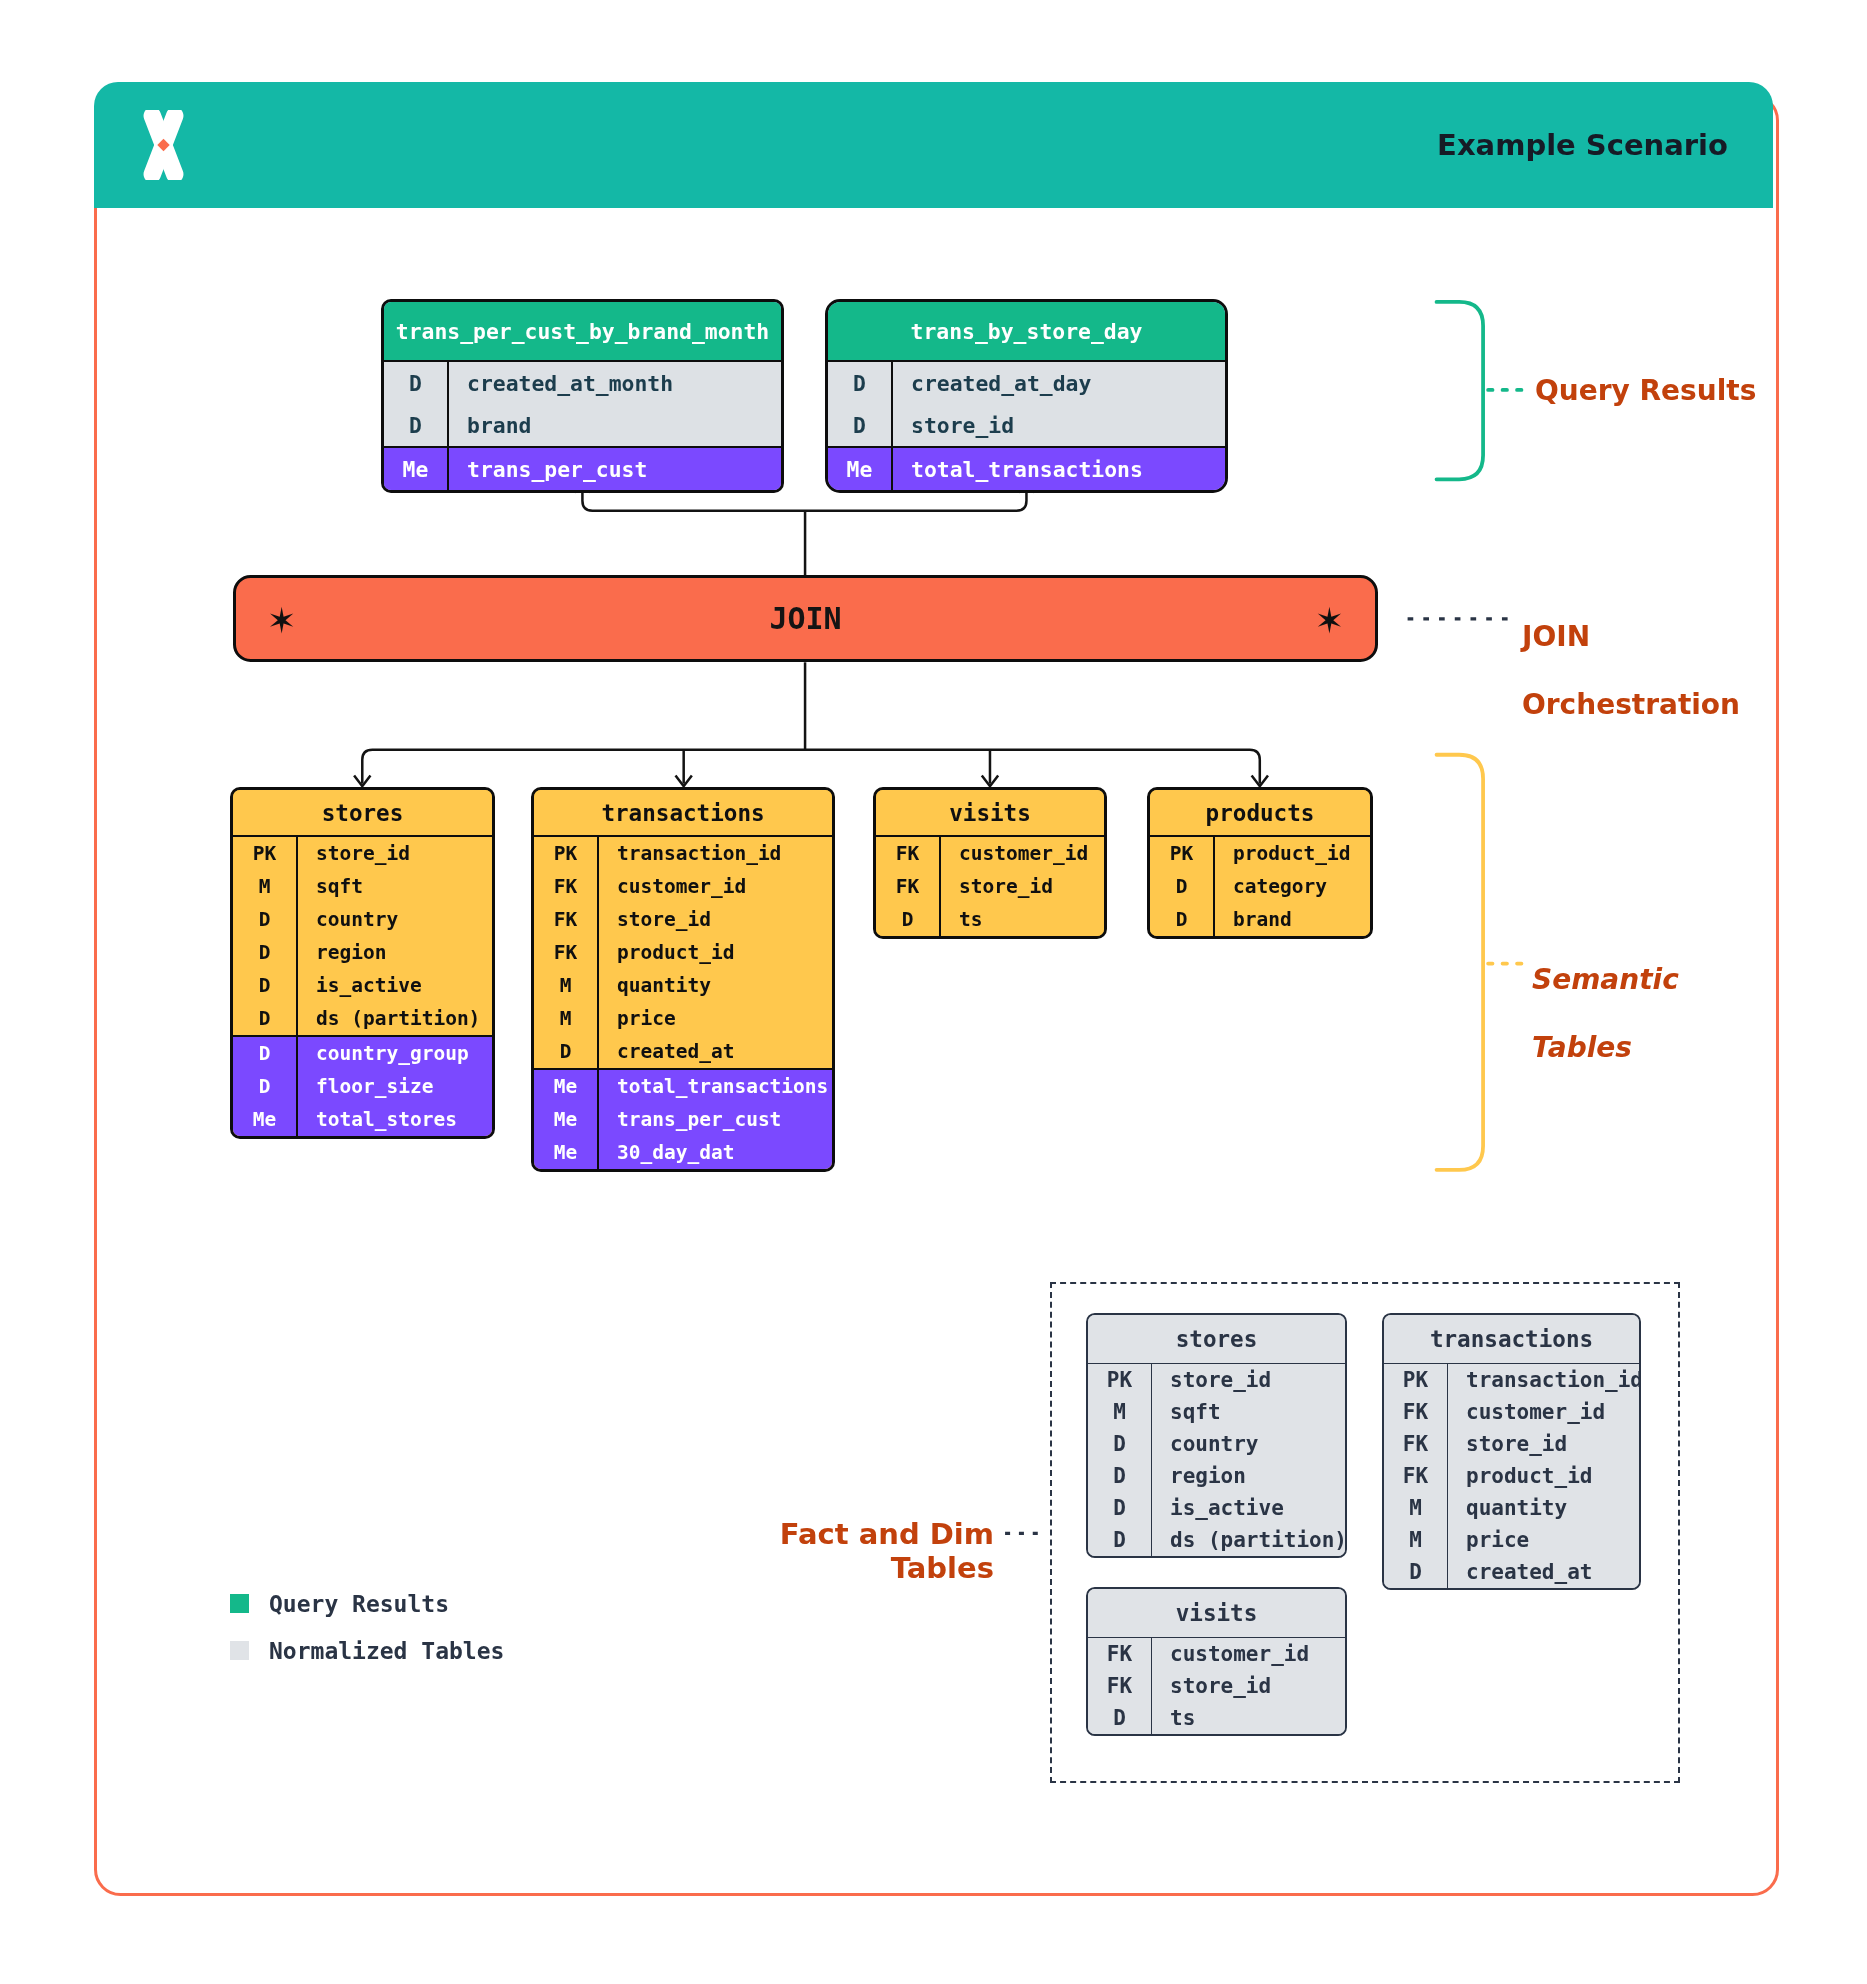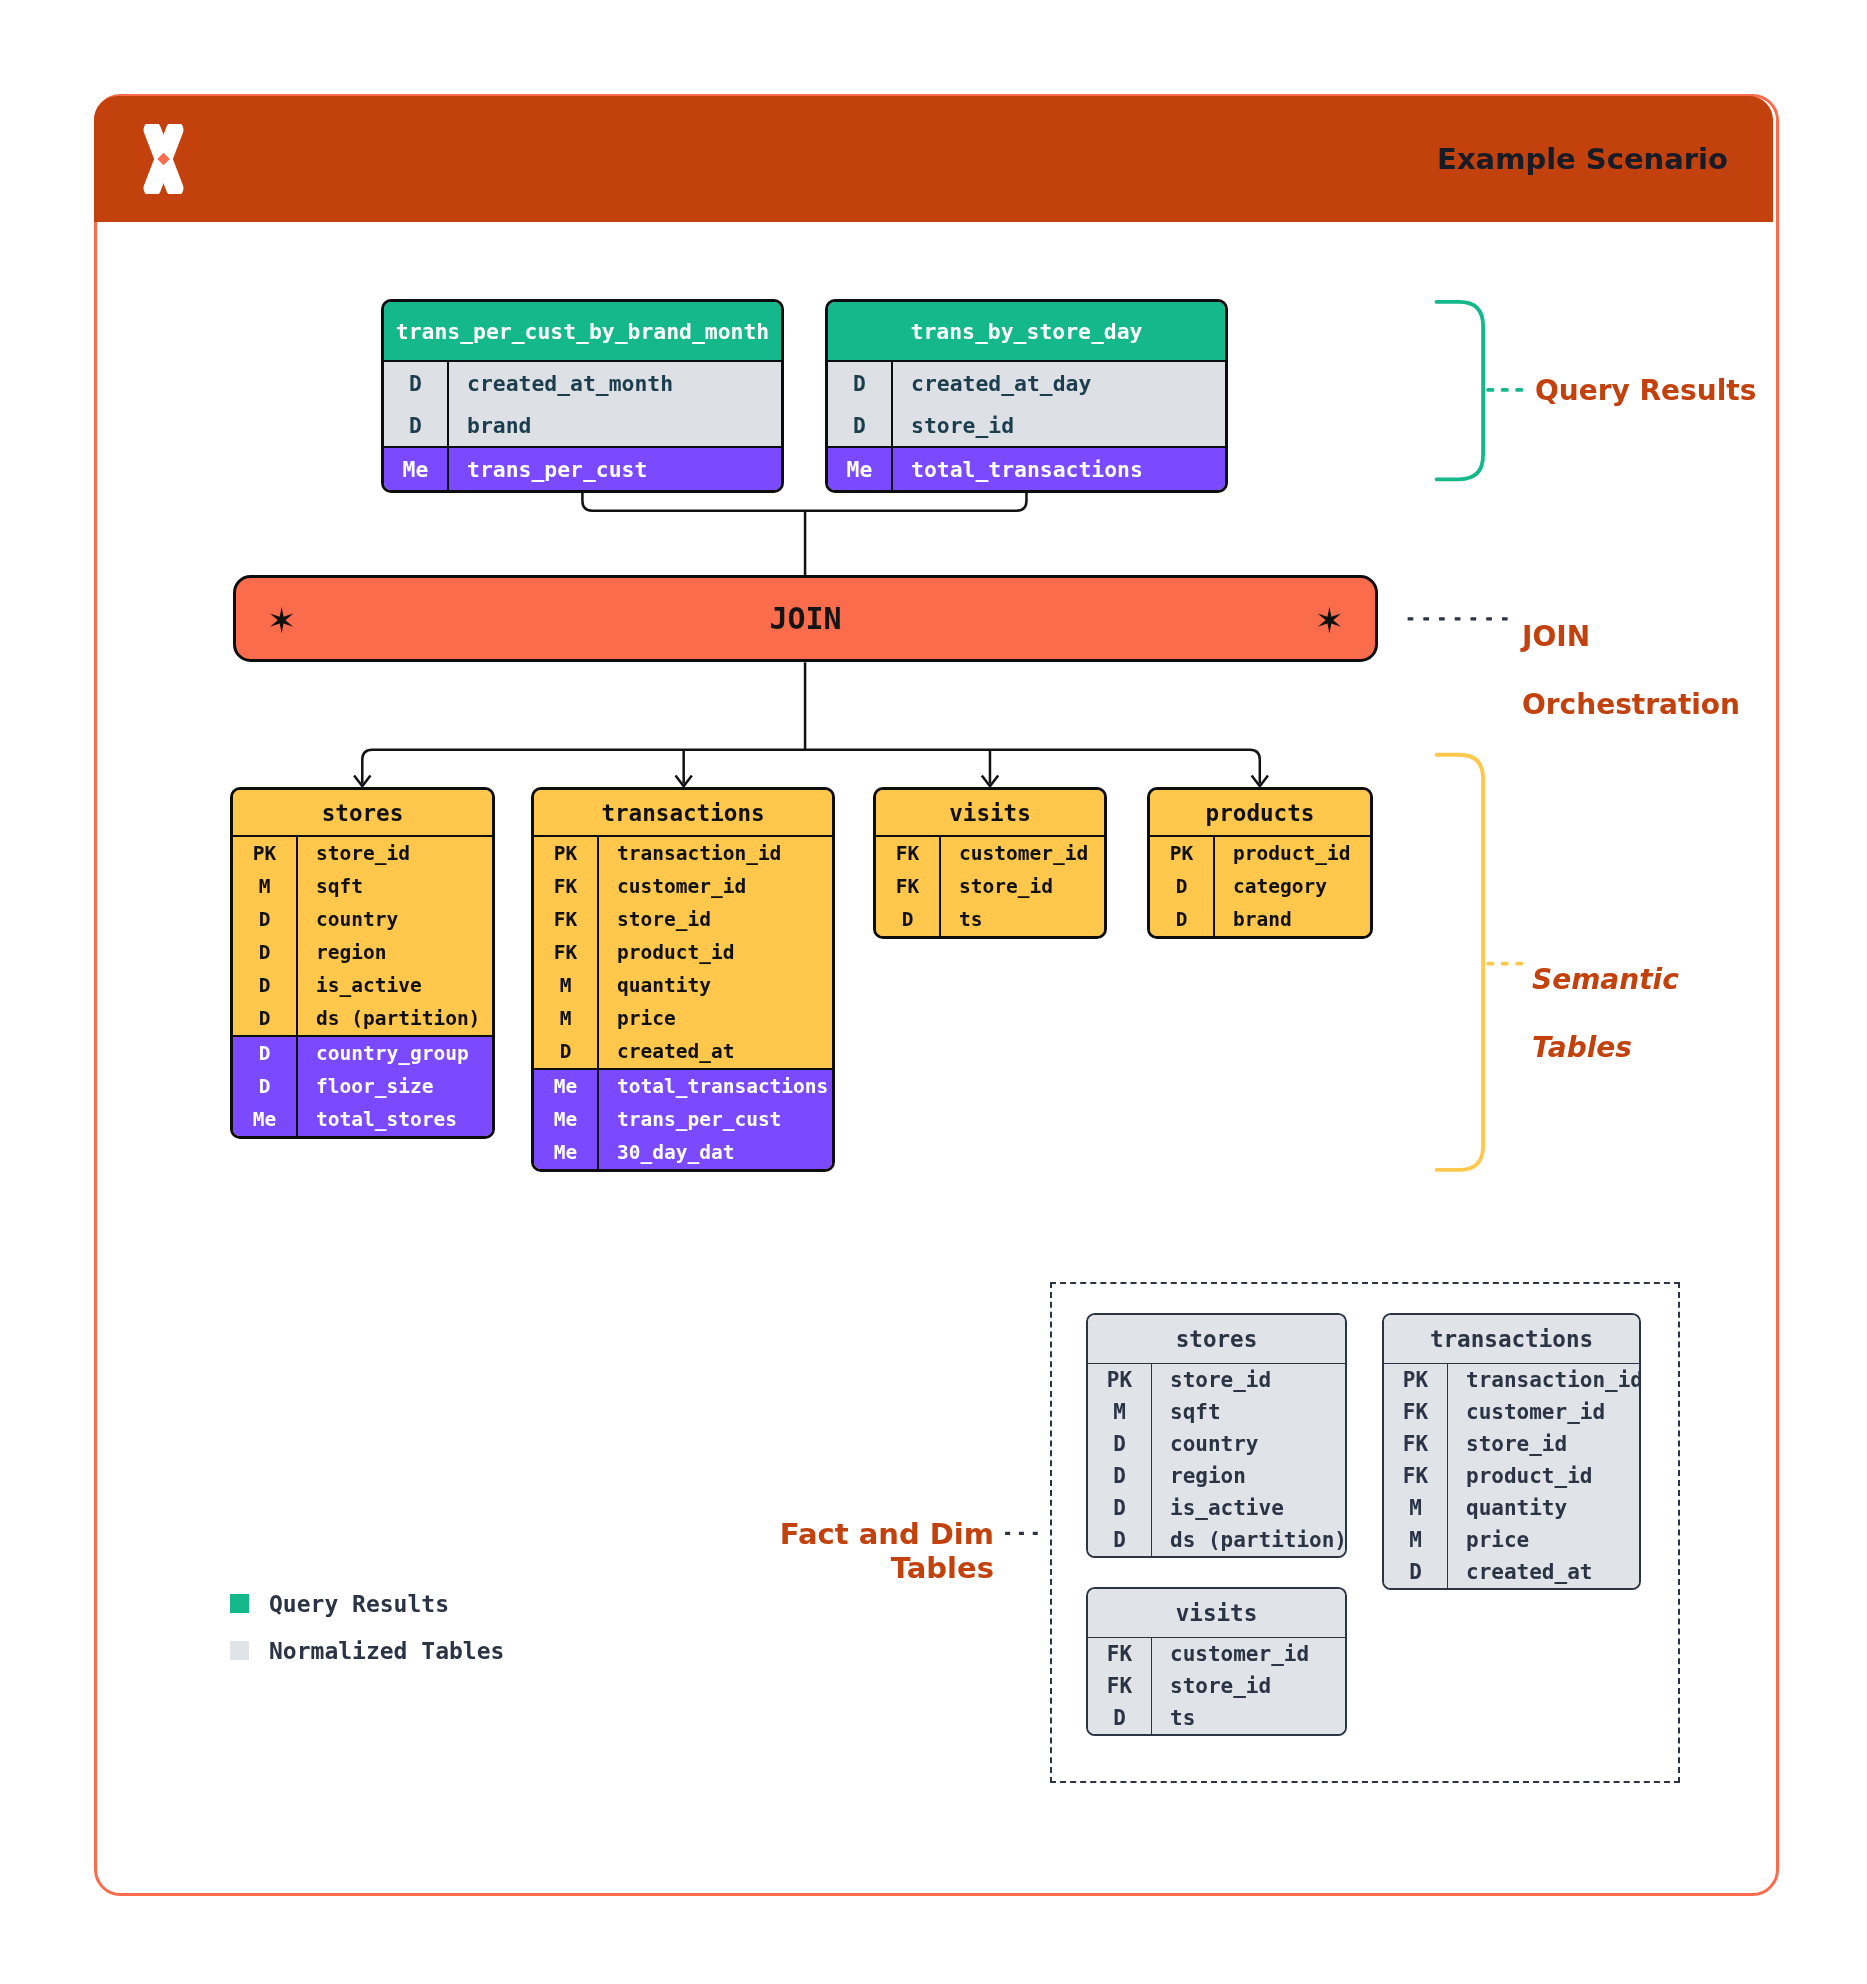--- a/index.html
+++ b/index.html
@@ -1,21 +1,21 @@
 <!DOCTYPE html>
 <html style="font-size:10px"><head>
 <meta charset="utf-8">
 <style>
   html,body{margin:0;padding:0;background:#ffffff;}
   .canvas{position:relative;width:1868px;height:1985px;background:#ffffff;
           font-family:"DejaVu Sans Mono",monospace;overflow:hidden;}
   .card{position:absolute;left:94px;top:94px;width:1679px;height:1796px;
         background:#ffffff;border:3.8px solid #FA6C4C;border-radius:26.4px;}
-  .card-header{position:absolute;left:94px;top:96px;width:1679px;height:126px;
-        background:#c2410c;border-radius:24px 24px 0 0;display:flex;align-items:center;
+  .card-header{position:absolute;left:94px;top:82px;width:1679px;height:126px;
+        background:#14b8a6;border-radius:24px 24px 0 0;display:flex;align-items:center;
         justify-content:space-between;padding:0 45px;box-sizing:border-box;}
   .card-title{font-family:"DejaVu Sans",sans-serif;font-weight:bold;font-size:29px;color:#161b26;}
   .overlay{position:absolute;left:0;top:0;width:1868px;height:1985px;pointer-events:none;}
 
   
   .tbl{position:absolute;box-sizing:border-box;overflow:hidden;}
   .tbl .tbl-title{display:flex;align-items:center;justify-content:center;font-weight:bold;}
   .tbl .tbl-row{display:flex;align-items:center;font-weight:bold;}
   .tbl .cell-badge{width:63px;flex:0 0 63px;text-align:center;align-self:stretch;
                    display:flex;align-items:center;justify-content:center;}
@@ -129,21 +129,21 @@
           <div class="cell-name">brand</div>
         </div>
       </div>
       <div class="tbl-block metrics">
         <div class="tbl-row">
           <div class="cell-badge">Me</div>
           <div class="cell-name">trans_per_cust</div>
         </div>
       </div>
     </div>
-  <div class="tbl t-green" style="left:825px;top:299px;width:403px;">
+  <div class="tbl t-green" style="left:825px;top:299px;width:403px;border-radius:15px;">
       <div class="tbl-title">trans_by_store_day</div>
       <div class="tbl-block base">
         <div class="tbl-row">
           <div class="cell-badge">D</div>
           <div class="cell-name">created_at_day</div>
         </div>
         <div class="tbl-row">
           <div class="cell-badge">D</div>
           <div class="cell-name">store_id</div>
         </div>

